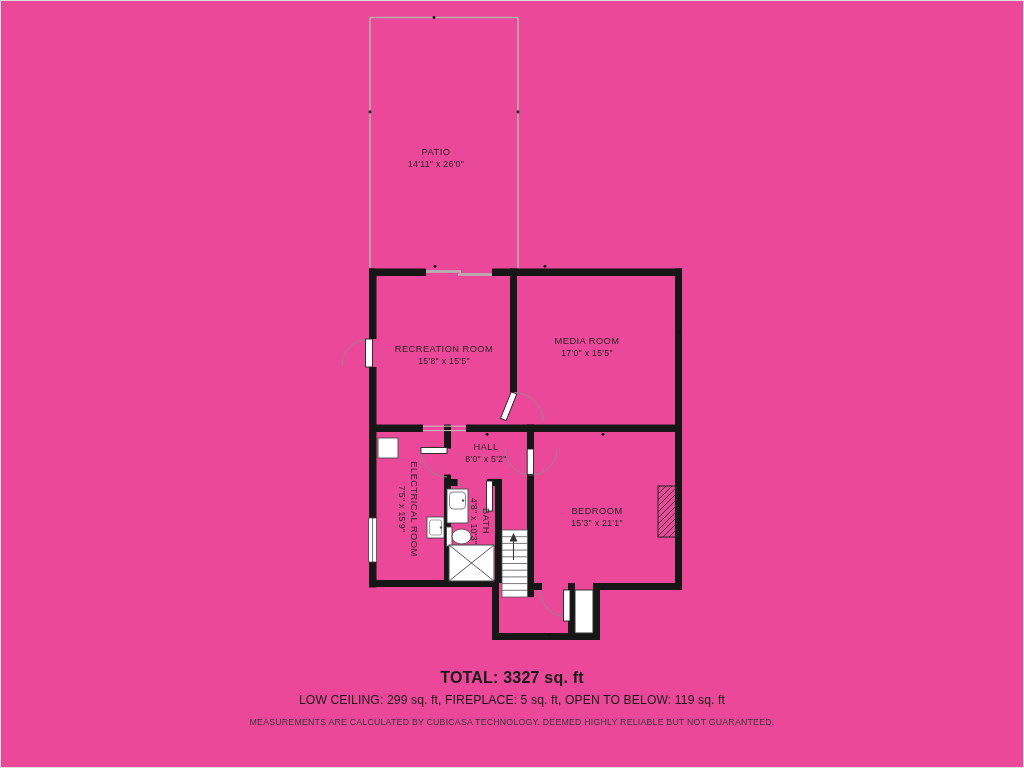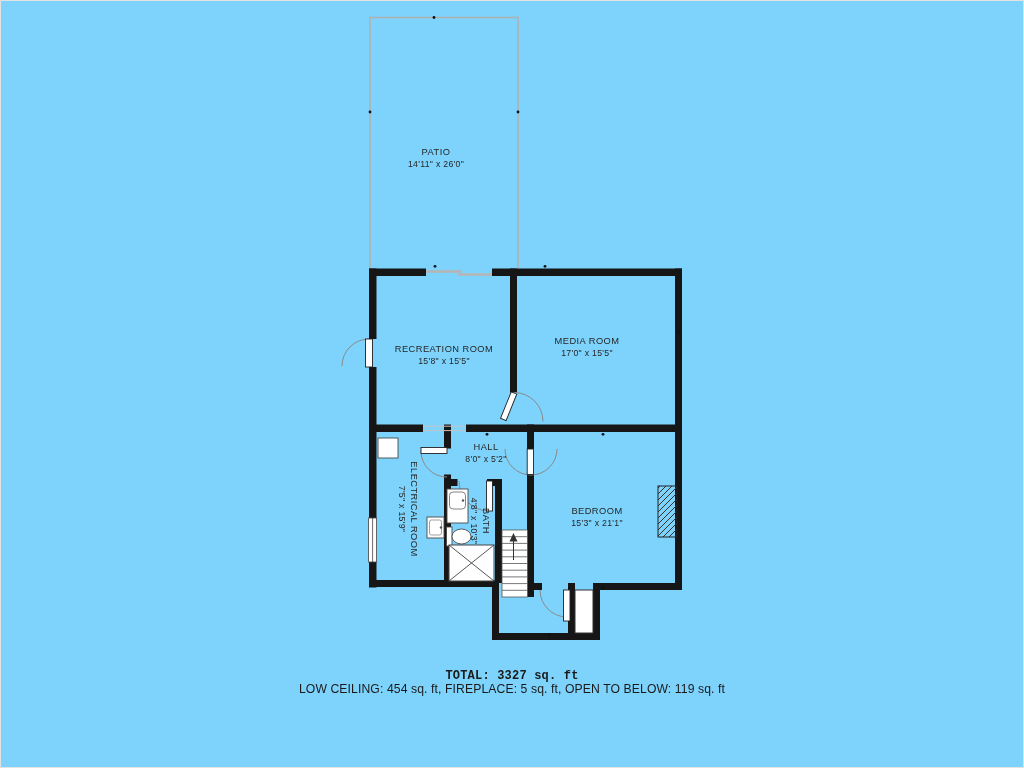--- a/index.html
+++ b/index.html
@@ -1,20 +1,20 @@
 <!DOCTYPE html>
 <html><head>
 <meta charset="utf-8">
 <style>
   html,body{margin:0;padding:0;background:#fff;}
-  .stage{position:relative;width:1024px;height:768px;background:#7dd3fc;overflow:hidden;
+  .stage{position:relative;width:1024px;height:768px;background:#ec4899;overflow:hidden;
          font-family:"Liberation Sans", sans-serif; box-shadow:inset 0 0 0 1px #e2e2e2;}
   .plan-svg{position:absolute;left:0;top:0;}
   .summary{position:absolute;left:0;top:669px;width:1024px;text-align:center;color:#1a1a1a;}
-  .summary .total{font-size:12px;font-weight:bold;margin-bottom:1px;letter-spacing:.2px;font-family:Liberation Mono, monospace;}
+  .summary .total{font-size:16px;font-weight:bold;margin-bottom:8px;letter-spacing:.2px;}
   .summary .line{font-size:12.2px;line-height:11.6px;letter-spacing:.1px;}
   .summary .disclaimer{font-size:8.8px;margin-top:10px;color:#3a3a3a;letter-spacing:.2px;}
   text{fill:#262626;}
   .room-name{font-size:9.3px;letter-spacing:.45px;}
   .room-dims{font-size:8.7px;letter-spacing:.3px;}
   .wall{fill:#161616;}
   .leaf{fill:#ffffff;stroke:#222;stroke-width:.9;}
   .arc{fill:none;stroke:#8a8a8a;stroke-width:1;}
   .fix{fill:#fff;stroke:#4a4a4a;stroke-width:.9;}
   .thinline{stroke:#c4c4c4;stroke-width:1;}
@@ -190,16 +190,17 @@
     </g>
     <g>
       <text class="room-name" x="597" y="514">BEDROOM</text>
       <text class="room-dims" x="597" y="526">15'3" x 21'1"</text>
     </g>
   </g>
 </svg>
 
   <div class="summary">
     <div class="total">TOTAL: 3327 sq. ft</div>
-    <div class="line">LOW CEILING: 454 sq. ft, FIREPLACE: 5 sq. ft, OPEN TO BELOW: 119 sq. ft</div>
+    <div class="line">LOW CEILING: 299 sq. ft, FIREPLACE: 5 sq. ft, OPEN TO BELOW: 119 sq. ft</div>
+    <div class="disclaimer">MEASUREMENTS ARE CALCULATED BY CUBICASA TECHNOLOGY. DEEMED HIGHLY RELIABLE BUT NOT GUARANTEED.</div>
   </div>
 
 </div>
 
 </body></html>

